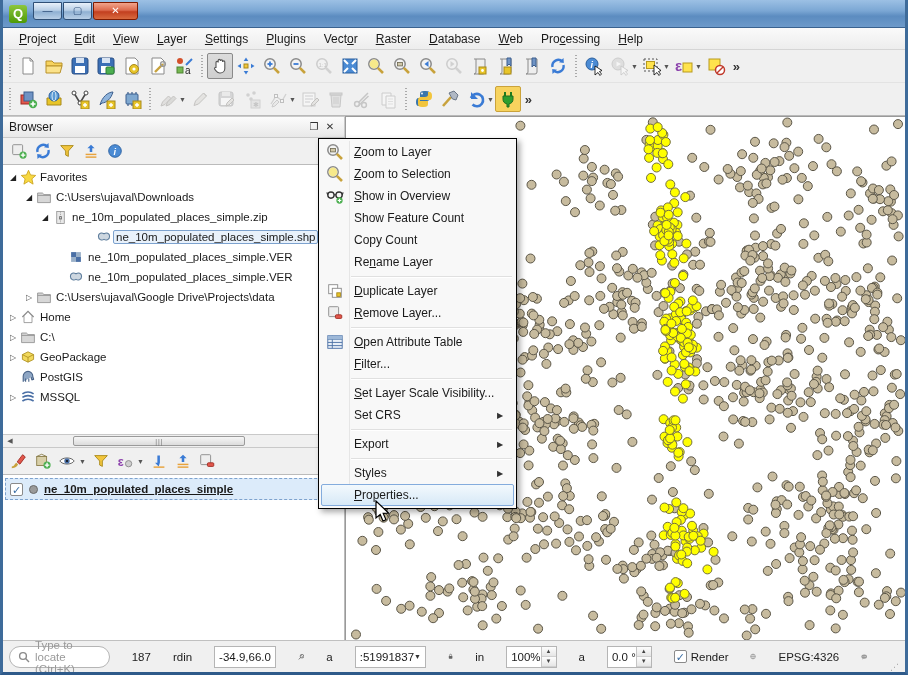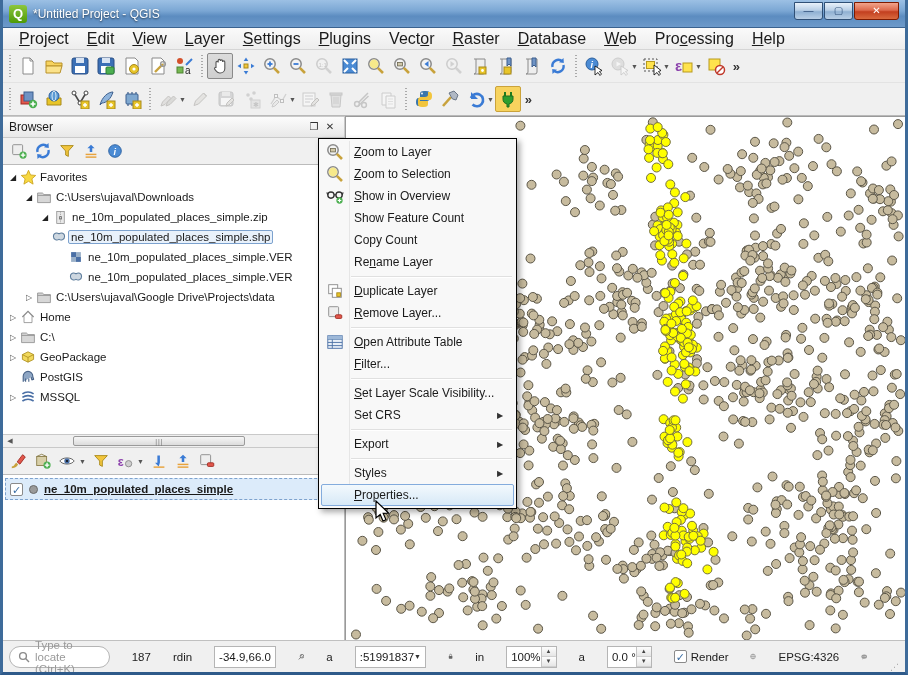--- a/index.html
+++ b/index.html
@@ -20,21 +20,21 @@
   .title-text { color:#fff; text-shadow:0 1px 2px rgba(0,0,0,.6); font-size:12px; flex:1; }
   .win-buttons { display:flex; gap:1px; align-self:flex-start; margin-top:2px; }
   .win-btn { width:29px; height:18px; border:1px solid #2f4f75; border-radius:0 0 3px 3px;
     background:linear-gradient(#e8f1fa,#b9cfe6 45%,#8fb0d2 55%,#b9cfe6); color:#30507a;
     font-size:10px; line-height:16px; text-align:center; }
   .win-btn.close { width:45px; background:linear-gradient(#f2a48c,#dd6a4d 45%,#c33f1f 55%,#d96a3f); color:#fff; border-color:#7e1a00; }
 
   
   .menubar { height:22px; display:flex; align-items:center; padding-left:8px; gap:2px;
     background:linear-gradient(#fafafa,#ededed); border-bottom:1px solid #d5d5d5; }
-  .menu-item { padding:2px 8px; font-size:16px; }
+  .menu-item { padding:2px 8px; font-size:12px; }
   .menu-item u { text-decoration:underline; }
 
   
   .toolbar { height:33px; display:flex; align-items:center; background:#f0f0f0; padding:0 2px; }
   .toolbar.row1 { border-bottom:1px solid #e3e3e3; }
   .toolbar.row2 { border-bottom:1px solid #b9b9b9; }
   .tb-group { display:flex; align-items:center; height:100%; }
   .tb-grip { width:6px; height:22px; margin:0 2px;
     background:repeating-linear-gradient(180deg,#aaa 0 1px,transparent 1px 3px);
     background-size:2px 100%; background-repeat:no-repeat; background-position:2px 0; }
@@ -114,21 +114,20 @@
 
   .cursor { position:absolute; z-index:99; pointer-events:none; }
 </style>
 </head>
 <body>
 
 <div class="window">
 
   <div class="titlebar">
     <div class="app-icon">Q</div>
-    <div class="title-text">*Untitled Project - QGIS</div>
     <div class="win-buttons">
       <div class="win-btn">—</div>
       <div class="win-btn">▢</div>
       <div class="win-btn close">✕</div>
     </div>
   </div>
 
   <div class="menubar" id="menubar">
       <div class="menu-item"><u>P</u>roject</div>
       <div class="menu-item"><u>E</u>dit</div>
@@ -652,21 +651,21 @@
               <span class="tree-expander open">◢</span>
               <span class="tree-icon">
                 <svg width="15" height="15" viewBox="0 0 20 20">
                   <rect x="5" y="2" width="10" height="16" fill="#e8e8e8" stroke="#8a8a8a"></rect>
                   <path d="M10 2 v16" stroke="#8a8a8a" stroke-dasharray="1.5 1.5"></path>
                   <rect x="8.5" y="9" width="3" height="3" fill="none" stroke="#666"></rect>
                 </svg>
               </span>
               <span class="tree-label">ne_10m_populated_places_simple.zip</span>
             </div>
-            <div class="tree-row selected" style="padding-left: 35px;">
+            <div class="tree-row selected" style="padding-left: 80px;">
               <span class="tree-expander"></span>
               <span class="tree-icon">
                 <svg width="16" height="16" viewBox="0 0 20 20">
                   <path d="M3 9 C3 5 7 4 10 6 C13 4 17 5 17 9 C17 13 13 15 10 13 C7 15 3 13 3 9 Z" fill="#cdd7e0" stroke="#5a7a9a" stroke-width="1.3"></path>
                 </svg>
               </span>
               <span class="tree-label">ne_10m_populated_places_simple.shp</span>
             </div>
             <div class="tree-row" style="padding-left: 52px;">
               <span class="tree-expander"></span>

